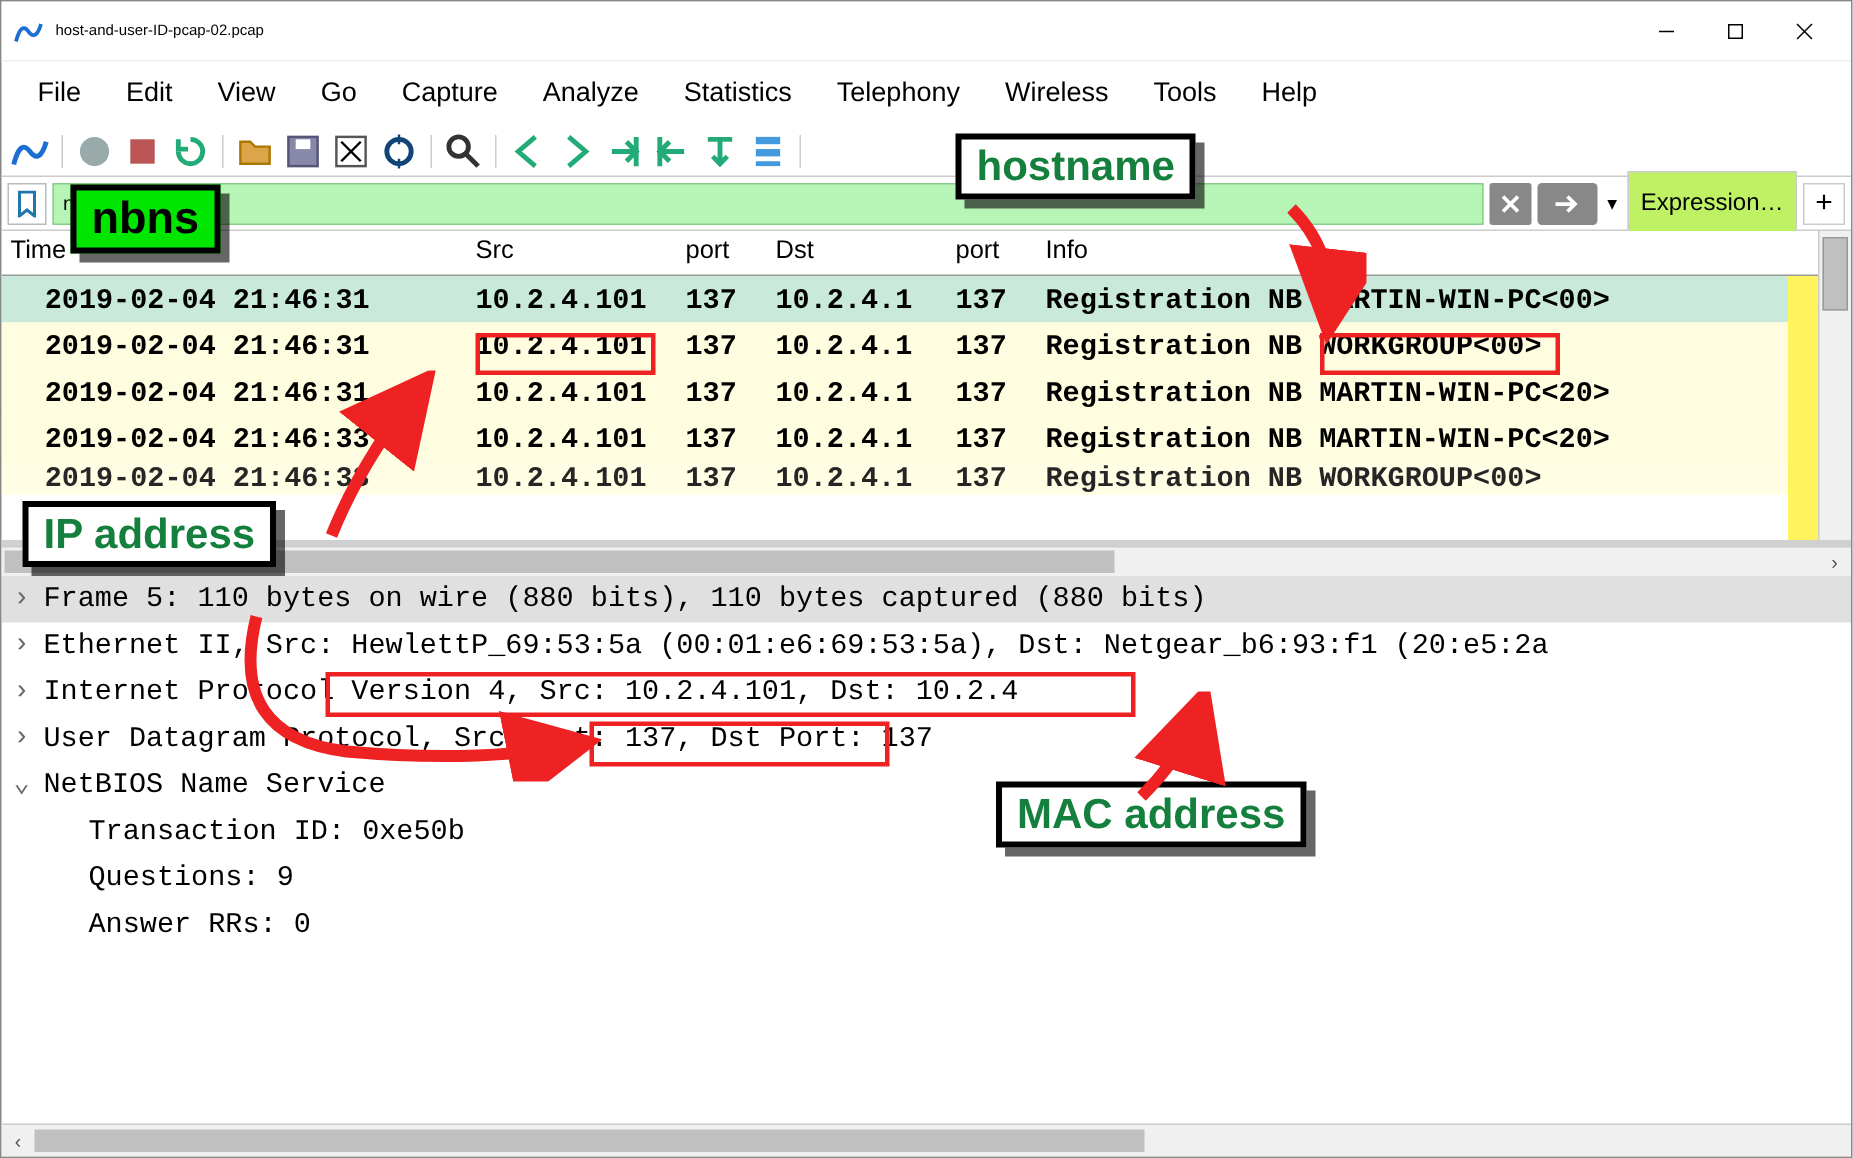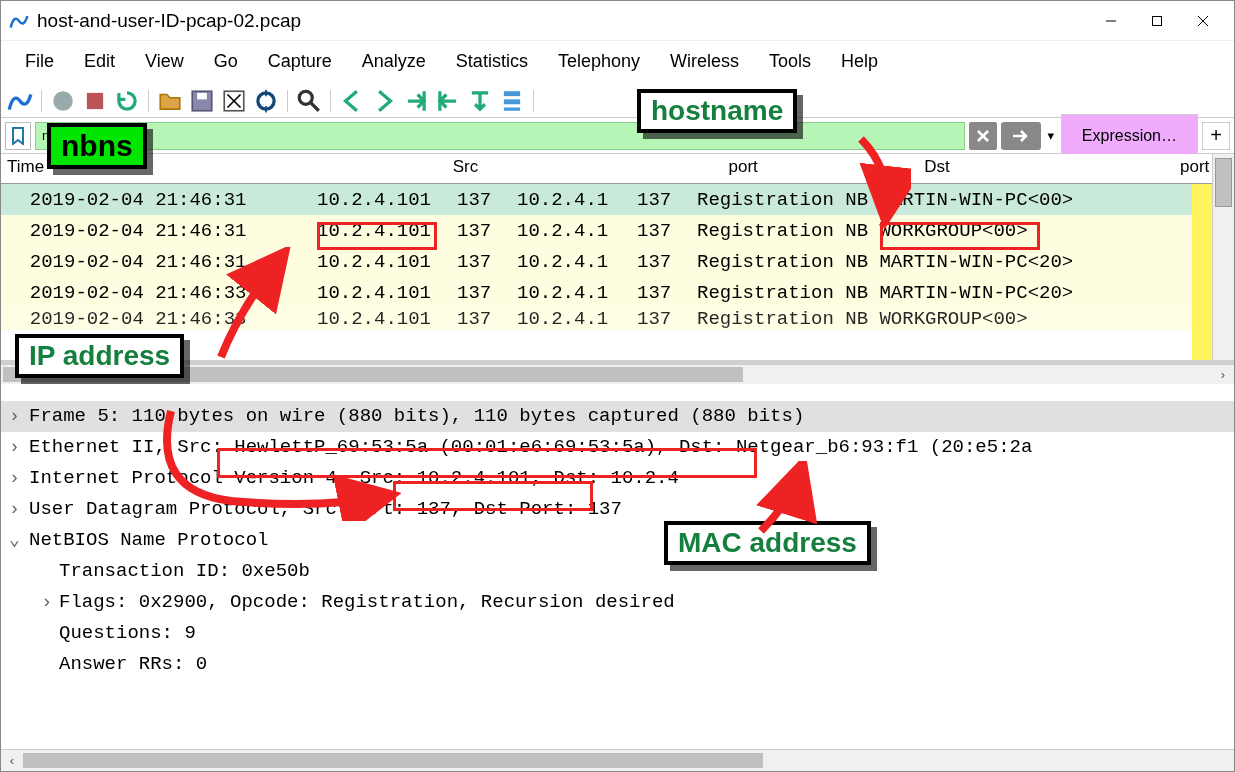--- a/index.html
+++ b/index.html
@@ -17,21 +17,21 @@
     height: 40px;
     display: flex;
     align-items: center;
     padding: 0 8px;
     border-bottom: 1px solid #eee;
     background: #fff;
   }
   .titlebar .app-icon {
     width: 20px; height: 20px; margin-right: 8px;
   }
-  .titlebar .title { font-size: 19px; color: #000; flex:1; }
+  .titlebar .title { font-size: 10px; color: #000; flex:1; }
   .win-controls { display:flex; gap: 0; }
   .win-btn { width: 46px; height: 30px; display:flex; align-items:center; justify-content:center; cursor:pointer;}
   .win-btn svg { width:12px; height:12px; stroke:#000; fill:none; stroke-width:1;}
   .menubar {
     display:flex; gap: 30px; padding: 10px 24px 12px 24px;
     font-size: 18px; color:#000;
   }
   .menubar span { cursor:pointer; }
   .toolbar {
     height: 34px;
@@ -49,50 +49,50 @@
     height: 36px; display:flex; align-items:center; gap:4px;
     padding: 2px 4px;
     border-bottom:1px solid #ccc;
   }
   .bookmark-btn { width:26px; height:28px; display:flex;align-items:center;justify-content:center; border:1px solid #bbb; background:#fff;}
   .filter-input {
     flex:1; height:28px; background:#b6f5b6; border:1px solid #8c8; padding:0 6px;
   }
   .filter-clear { width:28px; height:28px; background:#888; display:flex;align-items:center;justify-content:center; color:#fff; font-size:18px; border-radius:2px;}
   .filter-apply { width:40px; height:28px; background:#888; border-radius:3px; display:flex; align-items:center; justify-content:center; color:#fff;}
-  .expression-btn { height:44px; padding:0 20px; font-size:16px; display:flex; align-items:center; border:1px solid #ccc; background:#f0abfc;}
+  .expression-btn { height:44px; padding:0 8px; font-size:16px; display:flex; align-items:center; border:1px solid #ccc; background:#bef264;}
   .plus-btn { width:28px; height:28px; font-size:20px; display:flex;align-items:center;justify-content:center; border:1px solid #ccc;}
   .packet-list { position:relative; border-bottom:4px solid #d0d0d0; overflow:hidden;}
   .packet-header {
     display:flex; font-size:18px; color:#000; border-bottom:1px solid #999; background:#fff;
     height: 30px;
     justify-content: space-between;
   }
   .packet-header div, .packet-row div { padding: 3px 6px; font-family: "Consolas","Courier New",monospace; font-size:19px; white-space:pre;}
   .packet-header div { font-family: "Segoe UI",sans-serif; font-size:17px; }
   .col-time  { width: 310px;}
   .col-src   { width: 140px;}
   .col-port1 { width: 60px;}
   .col-dst   { width: 120px;}
   .col-port2 { width: 60px;}
   .col-info  { flex:1;}
   .packet-rows { position:relative; }
-  .packet-row { display:flex; height:31px; align-items:center; background:#fffde0;}
+  .packet-row { display:flex; height:31px; align-items:center; background:#fffde0;font-weight:bold;}
   .packet-row.selected { background:#c9e9da; }
   .packet-row.partial { opacity:0.85; height:22px; overflow:hidden; }
   .scroll-col { position:absolute; right:0; top:0; bottom:0; width:22px; background:#f0f0f0; border-left:1px solid #ccc;}
   .scroll-col .thumb { position:absolute; left:2px; right:2px; height:24%; background:#c0c0c0; border:1px solid #999;}
   .packet-list .scroll-col .thumb { top:4px; }
   .yellow-scroll { position:absolute; right:22px; top:30px; bottom:0; width:20px; background:#fff45e;}
   .hsbar { height:20px; background:#f0f0f0; border-top:1px solid #ccc; position:relative;}
   .hsbar .thumb { position:absolute; top:2px; bottom:2px; left:2px; width:60%; background:#c0c0c0;}
   .hsbar .arrow-r { position:absolute; right:2px; top:2px; bottom:2px; width:18px; display:flex; align-items:center; justify-content:center; color:#555;}
   .details {
     font-family: "Consolas","Courier New",monospace; font-size:19px; line-height:31px;
-    padding: 17px 0; height: 330px; overflow:hidden; position:relative;
+    padding: 0 0; height: 330px; overflow:hidden; position:relative;
   }
   .details .line { padding-left: 28px; position:relative; white-space:pre;}
   .details .line.lv0::before { content:"›"; position:absolute; left:8px; top:0; color:#666; font-size:18px;}
   .details .line.open::before { content:"⌄"; }
   .details .line.lv1 { padding-left:58px;}
   .details .line.lv1.exp::before { content:"›"; position:absolute; left:40px; top:0; color:#666;}
   .details .line.highlight { background:#e0e0e0;}
   .bottom-hsbar { position:absolute; left:0; right:0; bottom:0; height:22px; background:#f0f0f0; border-top:1px solid #ccc;}
   .bottom-hsbar .arrow-l { position:absolute; left:2px; top:2px; bottom:2px; width:18px; display:flex;align-items:center;justify-content:center; color:#555;}
   .bottom-hsbar .thumb { position:absolute; left:22px; top:3px; bottom:3px; width:60%; background:#c0c0c0;}
@@ -266,20 +266,21 @@
   <div class="plus-btn">+</div>
 </div>
 
 <div class="packet-list" style="height:210px;">
   <div class="packet-header">
     <div class="col-time">Time</div>
     <div class="col-src">Src</div>
     <div class="col-port1">port</div>
     <div class="col-dst">Dst</div>
     <div class="col-port2">port</div>
+    <div class="col-info">Info</div>
   </div>
   <div class="packet-rows" id="packet-rows">
       <div class="packet-row selected">
         <div class="col-time">  2019-02-04 21:46:31</div>
         <div class="col-src">10.2.4.101</div>
         <div class="col-port1">137</div>
         <div class="col-dst">10.2.4.1</div>
         <div class="col-port2">137</div>
         <div class="col-info">Registration NB MARTIN-WIN-PC&lt;00&gt;</div>
       </div>
@@ -325,23 +326,22 @@
 <div class="hsbar">
   <div class="thumb"></div>
   <div class="arrow-r">›</div>
 </div>
 
 <div class="details">
   <div class="line lv0 highlight">Frame 5: 110 bytes on wire (880 bits), 110 bytes captured (880 bits)</div>
   <div class="line lv0">Ethernet II, Src: HewlettP_69:53:5a (00:01:e6:69:53:5a), Dst: Netgear_b6:93:f1 (20:e5:2a</div>
   <div class="line lv0">Internet Protocol Version 4, Src: 10.2.4.101, Dst: 10.2.4</div>
   <div class="line lv0">User Datagram Protocol, Src Port: 137, Dst Port: 137</div>
-  <div class="line lv0 open">NetBIOS Name Protocol</div>
+  <div class="line lv0 open">NetBIOS Name Service</div>
   <div class="line lv1">Transaction ID: 0xe50b</div>
-  <div class="line lv1 exp">Flags: 0x2900, Opcode: Registration, Recursion desired</div>
   <div class="line lv1">Questions: 9</div>
   <div class="line lv1">Answer RRs: 0</div>
 </div>
 
 <div class="bottom-hsbar">
   <div class="arrow-l">‹</div>
   <div class="thumb"></div>
 </div>
 
 <div class="annot green" style="left:46px; top:122px;">nbns</div>

